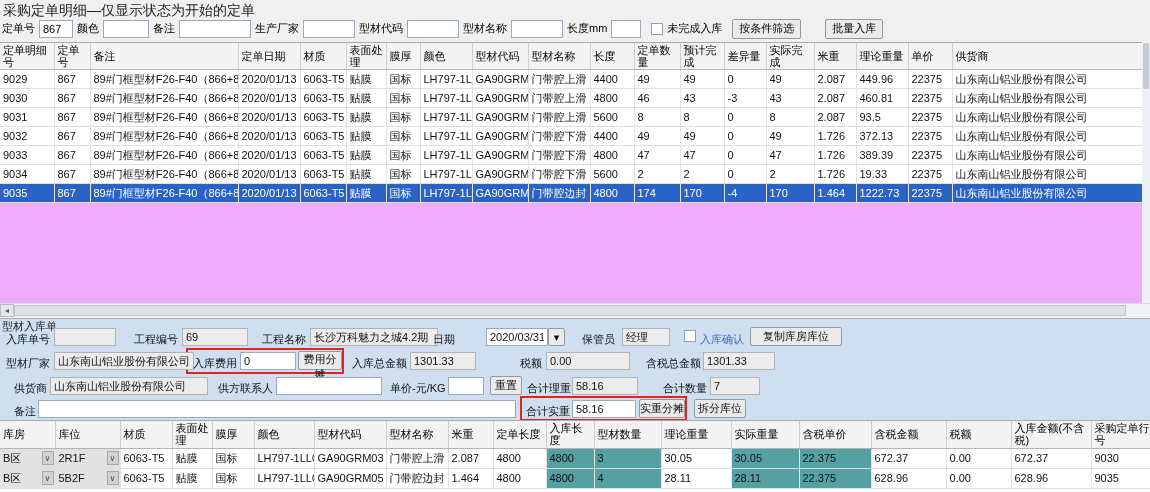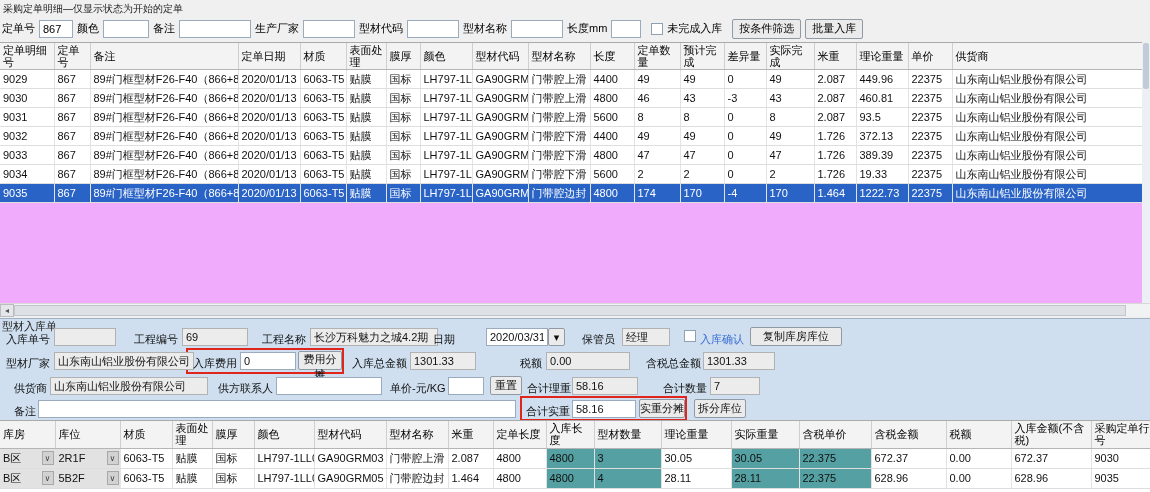--- a/index.html
+++ b/index.html
@@ -8,28 +8,28 @@
   .lbl { position:absolute; font-size:11px; color:#111; white-space:nowrap; }
   .lbl.blue { color:#3b6fd4; }
   .inp { position:absolute; height:18px; border:1px solid #9aabbd; background:#fff; font-size:11px;
          padding:0 3px; font-family:inherit; color:#111; }
   .inp.ro { background:#ececec; border-color:#b2b2b2; }
   .btn { position:absolute; height:19px; background:#ebebeb; border:1px solid #8f9aa5; font-size:11px;
          font-family:inherit; color:#111; padding:0 12px; border-radius:2px; }
   .cb { position:absolute; width:12px; height:12px; background:#fff; border:1px solid #8fa0b2; }
   .redbox { position:absolute; border:2px solid #e0251c; background:transparent; }
   
-  .top-title { position:absolute; left:3px; top:2px; font-size:10px; color:#222; }
+  .top-title { position:absolute; left:3px; top:2px; font-size:14px; color:#222; }
   .filter-row { position:absolute; left:0; top:17px; width:1150px; height:23px; display:flex;
                 align-items:center; gap:4px; padding-left:2px; }
   .filter-row .flbl { position:static; font-size:11px; white-space:nowrap; }
   .filter-row .finp { position:static; height:18px; border:1px solid #9aabbd; background:#fff;
                       font-size:11px; padding:0 3px; font-family:inherit; }
   .filter-row .fbtn { position:static; height:20px; background:#ebebeb; border:1px solid #8f9aa5;
-                      font-size:11px; font-family:inherit; padding:0 6px; border-radius:2px; }
+                      font-size:11px; font-family:inherit; padding:0 6px; border-radius:2px;margin-left:20px; }
   .filter-row .fcb { position:static; width:12px; height:12px; background:#fff; border:1px solid #8fa0b2;
                      flex:none; }
   
   .grid-wrap { position:absolute; left:0; top:42px; width:1142px; height:261px; background:#f0abfc;
                border-top:1px solid #aaa; overflow:hidden; }
   table.grid { border-collapse:collapse; table-layout:fixed; background:#fff; }
   table.grid th { background:#f3f3f3; border-right:1px solid #cfcfcf; border-bottom:1px solid #b5b5b5;
                   font-weight:normal; font-size:11px; line-height:12px; text-align:left;
                   padding:1px 3px; height:25px; vertical-align:middle; overflow:hidden; }
   table.grid td { border-right:1px solid #e3e3e3; border-bottom:1px solid #dedede; font-size:11px;

